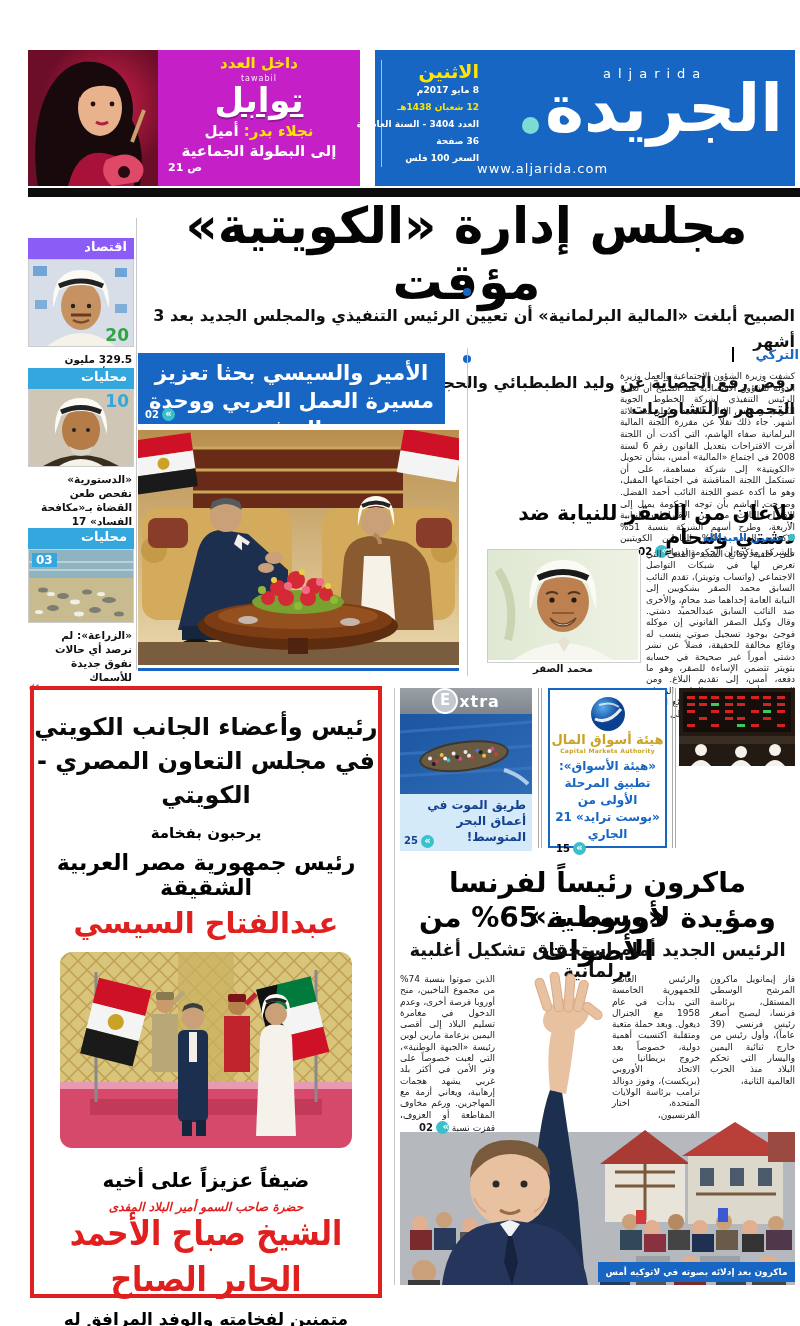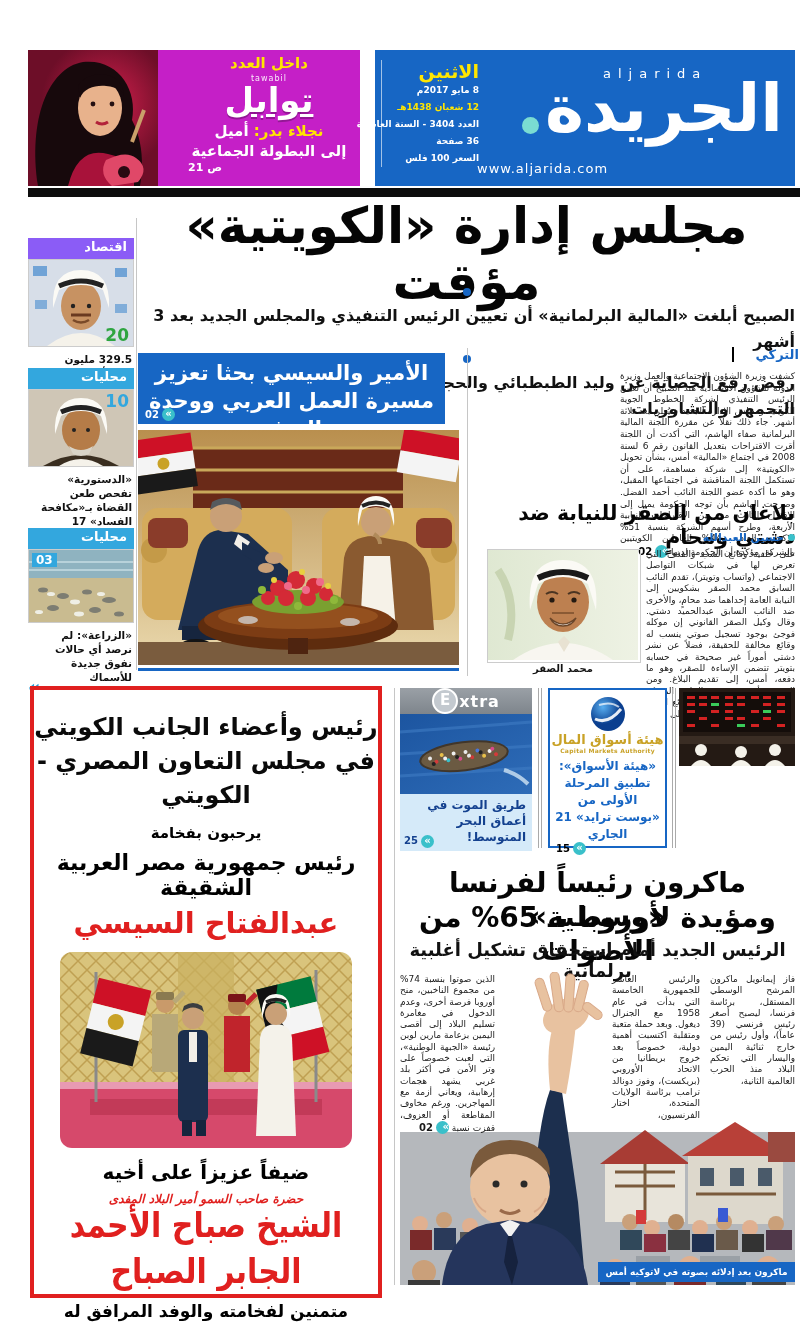--- a/index.html
+++ b/index.html
@@ -5,21 +5,21 @@
   html,body{margin:0;padding:0;background:#e9e9e9;}
   .page{position:relative;width:800px;height:1326px;background:#fff;margin:0 auto;
         font-family:"DejaVu Sans", sans-serif;overflow:hidden;direction:ltr;}
   .abs{position:absolute;}
   .ar{direction:rtl;}
   svg{display:block;}
 
   
   .topad{left:28px;top:50px;width:332px;height:136px;display:flex;}
   .topad-photo{width:130px;height:136px;flex:0 0 130px;}
-  .topad-panel{flex:1;background:#c51fc7;color:#fff;text-align:center;padding-top:4px;padding-left:20px;}
+  .topad-panel{flex:1;background:#c51fc7;color:#fff;text-align:center;padding-top:4px;}
   .topad-kicker{color:#ffe600;font-weight:bold;font-size:15px;}
   .topad-latin{font-size:8px;letter-spacing:1px;margin-top:2px;opacity:.9;}
   .topad-brand{font-size:34px;font-weight:bold;line-height:34px;text-shadow:0 2px 0 rgba(0,0,0,.25);text-decoration:underline;}
   .topad-l1{font-size:15px;font-weight:bold;margin-top:5px;}
   .topad-l1 .yel{color:#ffe600;}
   .topad-l2{font-size:15px;font-weight:bold;margin-top:2px;}
   .topad-page{font-size:11px;font-weight:bold;text-align:left;padding:1px 0 0 10px;}
 
   
   .masthead{left:375px;top:50px;width:420px;height:136px;background:#1766c4;color:#fff;}
@@ -104,21 +104,21 @@
            line-height:17px;padding:4px 6px 0 4px;position:relative;}
   .xC-capt .pgmark{position:absolute;left:4px;bottom:3px;color:#fff;}
 
   
   .greet{left:30px;top:686px;width:352px;height:612px;border:4px solid #e0201f;box-sizing:border-box;background:#fff;text-align:center;direction:rtl;}
   .g1{font-size:24px;font-weight:bold;color:#0a0a0a;margin-top:20px;line-height:34px;}
   .g3{font-size:15px;font-weight:bold;margin-top:12px;}
   .g4{font-size:22px;font-weight:bold;margin-top:8px;}
   .gname{font-size:29px;font-weight:bold;color:#e0201f;margin-top:6px;}
   .gphoto{margin:12px auto 0;border-radius:12px;overflow:hidden;width:292px;height:196px;}
-  .g5{font-size:20px;font-weight:bold;margin-top:12px;}
+  .g5{font-size:20px;font-weight:bold;margin-top:20px;}
   .gcall-s{font-size:12px;font-weight:bold;color:#e0201f;margin-top:8px;font-style:italic;}
   .gcall-b{font-size:30px;font-weight:bold;color:#e0201f;margin-top:2px;line-height:40px;transform:scaleY(1.15);}
   .g6{font-size:17px;font-weight:bold;margin-top:10px;line-height:26px;}
 
   
   .mac-h1{left:400px;top:866px;width:395px;text-align:center;direction:rtl;font-size:28px;font-weight:bold;color:#050505;line-height:34px;}
   .mac-h2{left:400px;top:901px;width:395px;text-align:center;direction:rtl;font-size:28px;font-weight:bold;color:#050505;}
   .mac-sub{left:400px;top:939px;width:395px;text-align:center;direction:rtl;font-size:18px;font-weight:bold;color:#111;}
   .mac-col{top:974px;direction:rtl;text-align:justify;text-align-last:right;font-size:9px;line-height:11.3px;color:#1a1a1a;z-index:2;}
   .mac-c1{left:710px;width:85px;} .mac-c2{left:612px;width:88px;} .mac-c3{left:400px;width:95px;}

